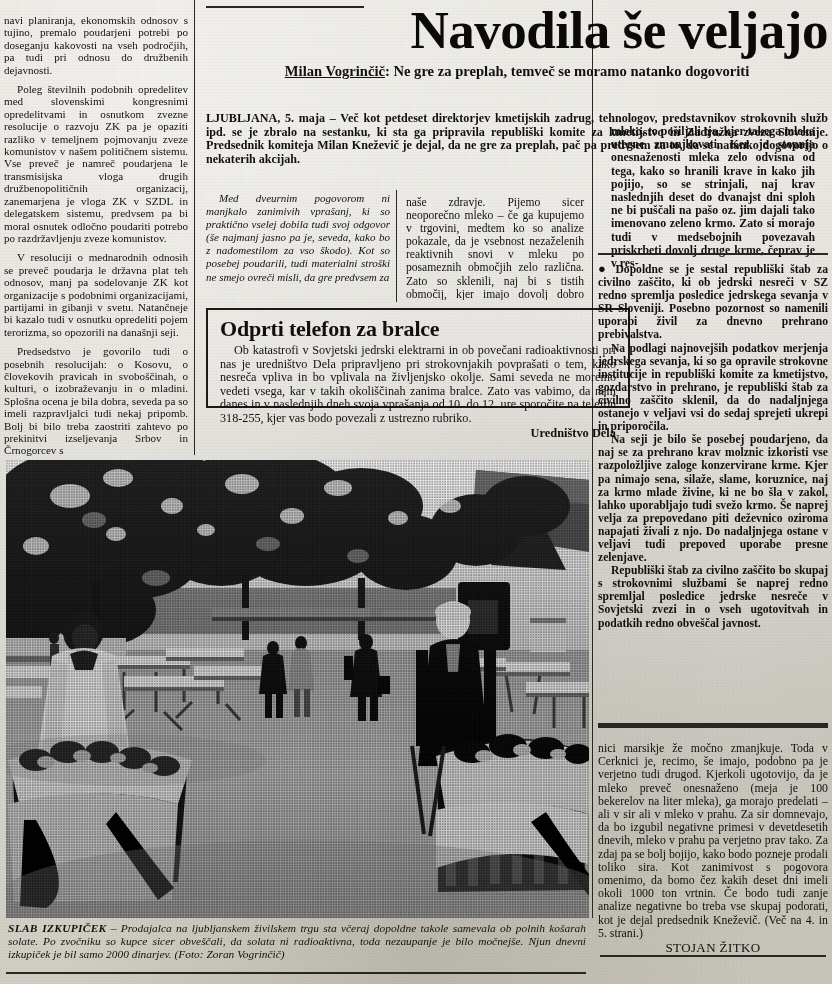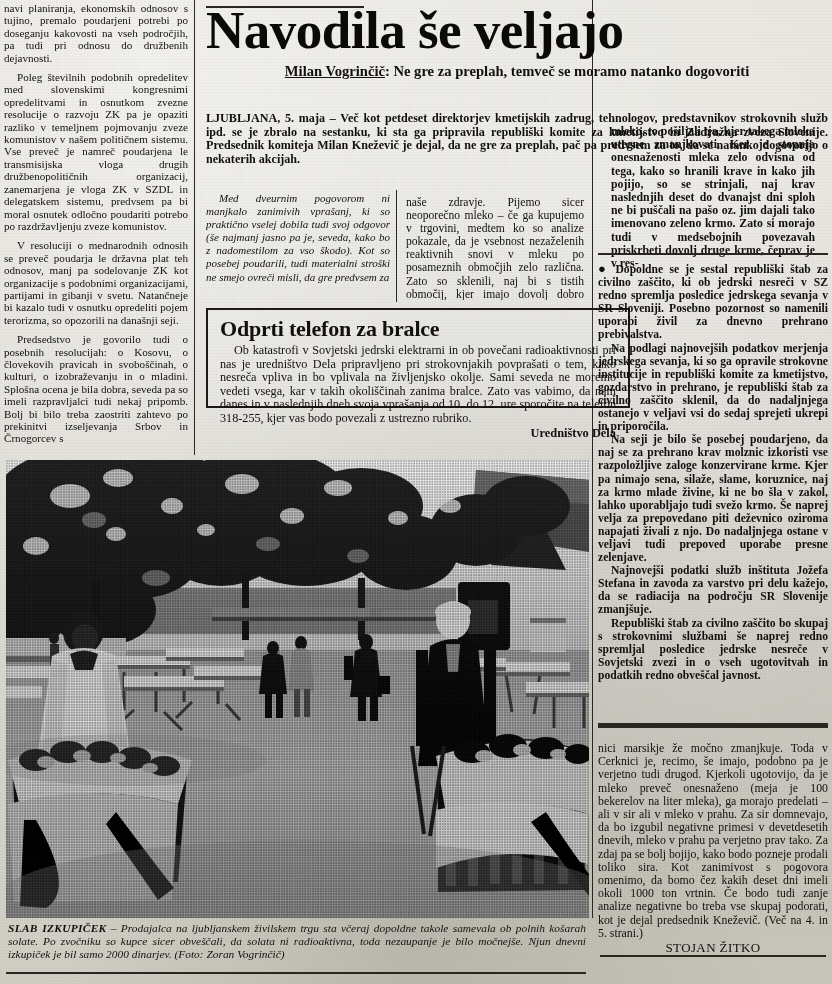--- a/index.html
+++ b/index.html
@@ -27,21 +27,21 @@
     position:absolute;inset:0;opacity:.22;pointer-events:none;
     background-image:
       repeating-linear-gradient(0deg, rgba(0,0,0,.06) 0 1px, rgba(255,255,255,0) 1px 3px),
       repeating-linear-gradient(90deg, rgba(0,0,0,.05) 0 1px, rgba(255,255,255,0) 1px 4px);
     mix-blend-mode:multiply;
   }
   .page{position:absolute;inset:0;}
 
   
   .col-left{
-    position:absolute;left:4px;top:4px;width:184px;height:462px;
+    position:absolute;left:4px;top:16px;width:184px;height:462px;
     font-size:11.1px;line-height:12.4px;
     text-align:justify;
     -webkit-hyphens:auto;hyphens:auto;
     overflow:hidden;
   }
   .col-left p{margin:0 0 7px 0;text-indent:13px;}
   .col-left p.first{text-indent:0;margin-top:-2px;}
   .vrule{
     position:absolute;background:#2a2722;
   }
@@ -50,20 +50,21 @@
   
   .headline-area{position:absolute;left:206px;top:2px;width:622px;}
   h1.headline{
     margin:0;padding:0;
     font-family:"Liberation Serif", serif;
     font-weight:700;
     font-size:53px;
     line-height:56px;
     letter-spacing:-0.5px;
     color:#0b0a09;
+    text-align:right;
   }
   .deck{
     margin:4px 2px 0 2px;
     font-family:"Liberation Serif", serif;
     font-weight:700;
     font-size:14.6px;
     line-height:18.5px;
     text-align:center;
     color:#121010;
   }
@@ -207,21 +208,20 @@
   <div class="col-right">
     <p class="noind">mleko, to pošiljali tja, kjer takega mleka utegne zmanjkovati. Ker je stopnja onesnaženosti mleka zelo odvisna od tega, kako so hranili krave in kako jih pojijo, so se strinjali, naj krav naslednjih deset do dvanajst dni sploh ne bi puščali na pašo oz. jim dajali tako imenovano zeleno krmo. Zato si morajo tudi v medsebojnih povezavah priskrbeti dovolj druge krme, čeprav je v res-</p>
   </div>
 
   <div class="hrule" style="left:598px;top:253px;width:230px;height:1.6px;"></div>
 
   <div class="box-civ">
     <p class="bullet"><span class="bul">●</span> <span>Dopoldne se je sestal republiški štab za civilno zaščito, ki ob jedrski nesreči v SZ redno spremlja posledice jedrskega sevanja v SR Sloveniji. Posebno pozornost so namenili uporabi živil za dnevno prehrano prebivalstva.</span></p>
     <p>Na podlagi najnovejših podatkov merjenja jedrskega sevanja, ki so ga opravile strokovne institucije in republiški komite za kmetijstvo, gozdarstvo in prehrano, je republiški štab za civilno zaščito sklenil, da do nadaljnjega ostanejo v veljavi vsi do sedaj sprejeti ukrepi in priporočila.</p>
     <p>Na seji je bilo še posebej poudarjeno, da naj se za prehrano krav molznic izkoristi vse razpoložljive zaloge konzervirane krme. Kjer pa nimajo sena, silaže, slame, koruznice, naj za krmo mlade živine, ki ne bo šla v zakol, lahko uporabljajo tudi svežo krmo. Še naprej velja  za prepovedano piti deževnico oziroma napajati živali z njo. Do nadaljnjega ostane v veljavi tudi prepoved uporabe presne zelenjave.</p>
-    <p>Najnovejši podatki služb inštituta Jožefa Stefana in zavoda za varstvo pri delu kažejo, da se radiacija na področju SR Slovenije zmanjšuje.</p>
     <p>Republiški štab za civilno zaščito bo skupaj s strokovnimi službami še naprej redno spremljal posledice jedrske nesreče v Sovjetski zvezi in o vseh ugotovitvah in podatkih redno obveščal javnost.</p>
   </div>
 
   <div class="hrule" style="left:598px;top:723px;width:230px;height:5px;"></div>
 
   <div class="col-right-low">
     <p class="noind">nici marsikje že močno zmanjkuje. Toda v Cerknici je, recimo, še imajo, podobno pa je verjetno tudi drugod. Kjerkoli ugotovijo, da je mleko preveč onesnaženo (meja je 100 bekerelov na liter mleka), ga morajo predelati – ali v sir ali v mleko v prahu. Za sir domnevajo, da bo izgubil negativne primesi v devetdesetih dnevih, mleko v prahu pa verjetno prav tako. Za zdaj pa se bolj bojijo, kako bodo pozneje prodali toliko sira. Kot zanimivost s pogovora omenimo, da bomo čez kakih deset dni imeli okoli 1000 ton vrtnin. Če bodo tudi zanje analize negativne bo treba vse skupaj podorati, kot je dejal predsednik Kneževič. (Več na 4. in 5. strani.)</p>
     <span class="byline">STOJAN ŽITKO</span>
   </div>
 

